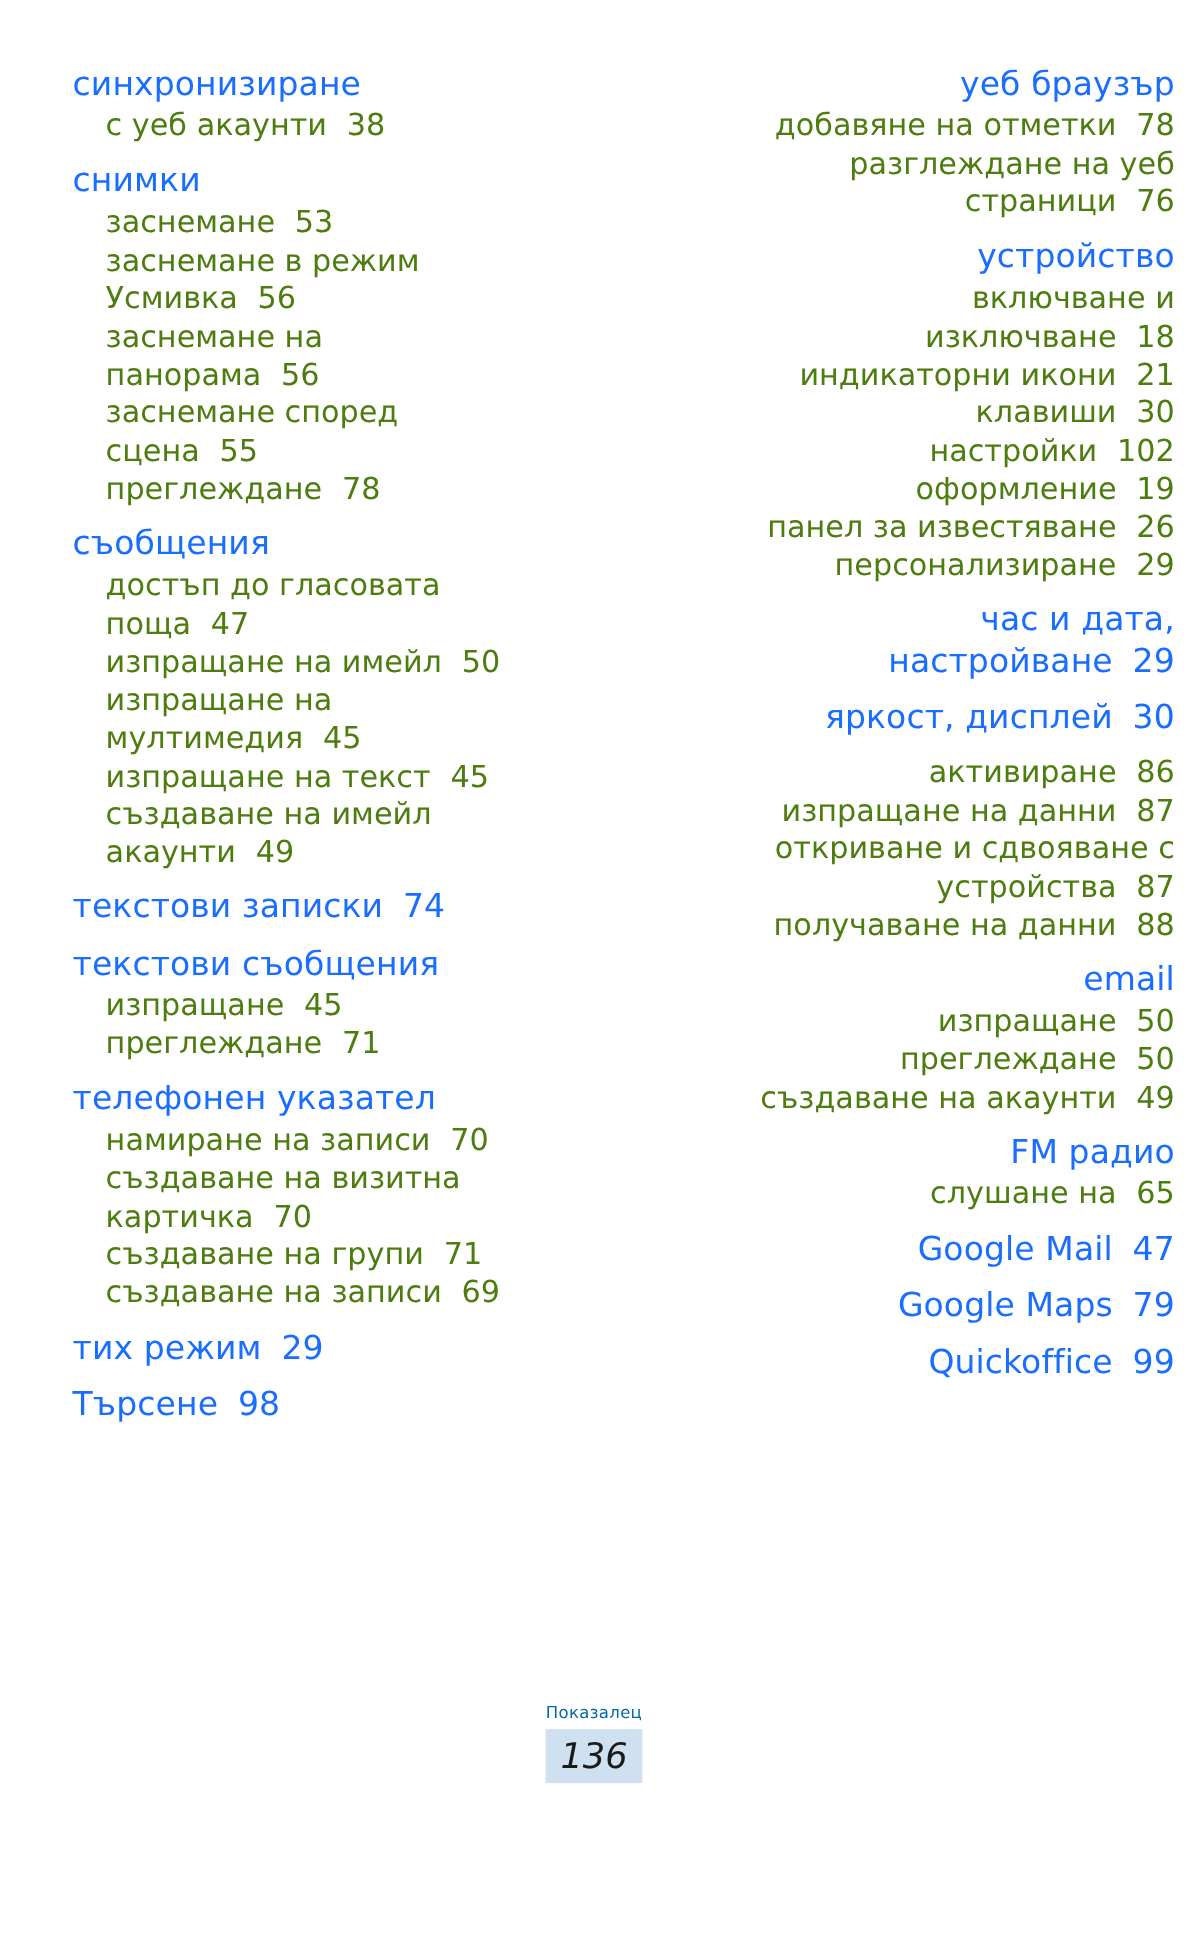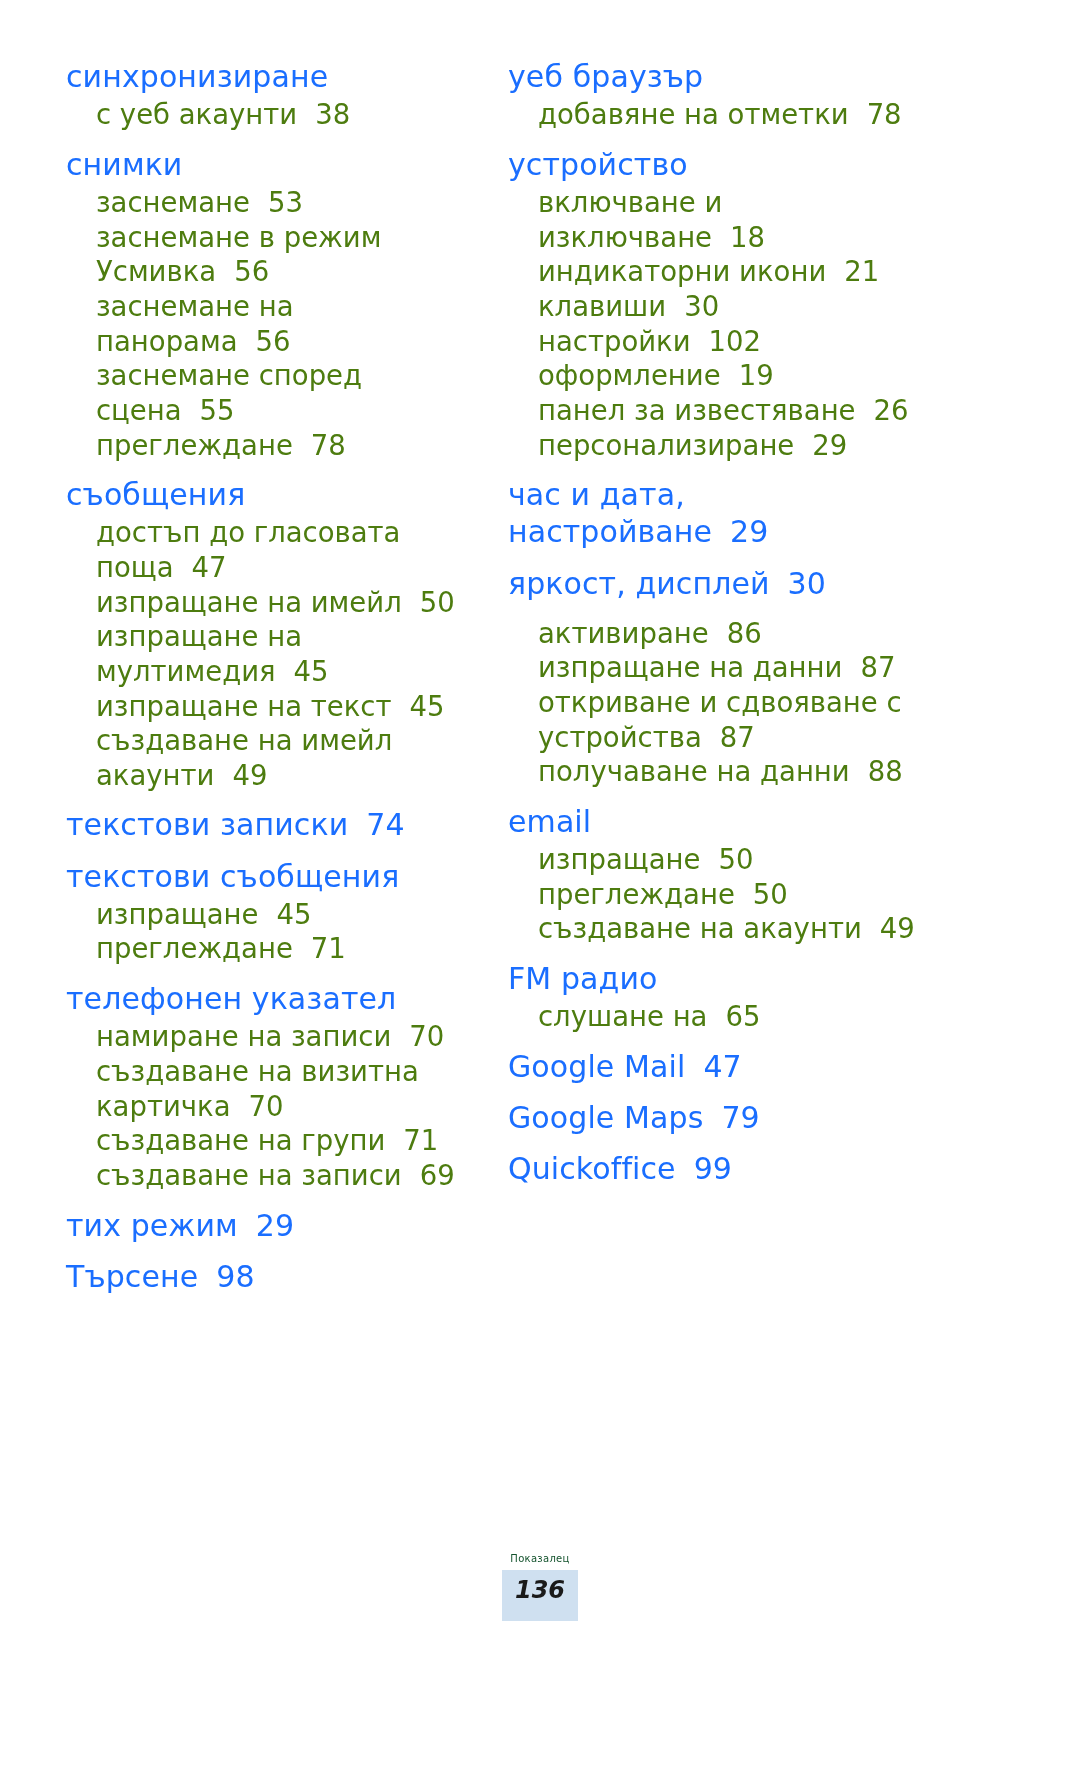--- a/index.html
+++ b/index.html
@@ -27,20 +27,21 @@
     align-items: flex-start;
     gap: 32px;
   }
   .column {
     width: 400px;
     flex: 0 0 auto;
   }
   .column.right {
     width: 560px;
     padding-left: 10px;
+    text-align: right;
   }
 
   
   .entry {
     margin: 0 0 14px 0;
   }
   .entry:last-child { margin-bottom: 0; }
 
   .heading {
     color: #1a6eff;
@@ -72,34 +73,34 @@
 
   
   .footer {
     position: absolute;
     left: 0;
     right: 0;
     bottom: 150px;
     text-align: center;
   }
   .footer-label {
-    font-size: 10px;
-    color: #14532d;
+    font-size: 15px;
+    color: #0369a1;
     letter-spacing: 0.3px;
     margin-bottom: 6px;
   }
   .page-badge {
     display: inline-block;
     background: #cfe0f0;
     color: #1a1a1a;
-    font-size: 24px;
+    font-size: 32px;
     line-height: 1;
-    padding: 8px 13px 19px 13px;
+    padding: 8px 13px 9px 13px;
     font-style: italic;
-    font-weight: 700;
+    font-weight: 400;
   }
 </style>
 </head>
 <body>
 
 <div class="page">
 
   <div class="index-columns">
     <div class="column left" id="col-left">
         <div class="entry">
@@ -159,20 +160,22 @@
         </div>
         <div class="entry">
           <div class="heading">Търсене<span class="pg">98</span></div>
         </div>
       </div>
     <div class="column right" id="col-right">
         <div class="entry">
           <div class="heading">уеб браузър</div>
           <ul class="sub-list">
             <li class="sub">добавяне на отметки<span class="pg">78</span></li>
+            <li class="sub">разглеждане на уеб
+страници<span class="pg">76</span></li>
           </ul>
         </div>
         <div class="entry">
           <div class="heading">устройство</div>
           <ul class="sub-list">
             <li class="sub">включване и
 изключване<span class="pg">18</span></li>
             <li class="sub">индикаторни икони<span class="pg">21</span></li>
             <li class="sub">клавиши<span class="pg">30</span></li>
             <li class="sub">настройки<span class="pg">102</span></li>

